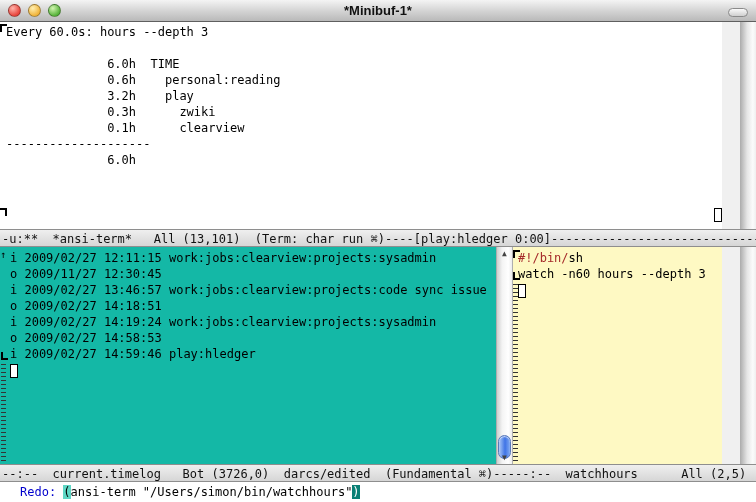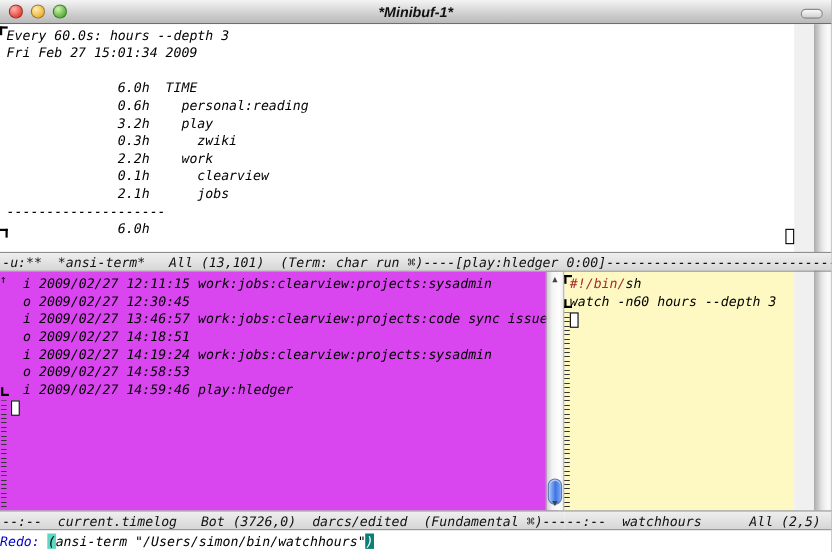--- a/index.html
+++ b/index.html
@@ -1,19 +1,19 @@
 <!DOCTYPE html>
 <html style="--comment: #a52a2a; --prompt: #0000cd; --paren_bg: #5fd7c5; --cursor_bg: #0a8076; --scroll_thumb: #3f74e6;"><head>
 <meta charset="utf-8">
 <style>
   html,body{margin:0;padding:0;background:#888;}
   .frame{
     position:relative; width:756px; height:502px; background:#fff;
     font-family:"DejaVu Sans Mono", monospace; font-size:12px; line-height:16px;
-    overflow:hidden; color:#000; box-shadow:0 0 0 1px #9a9a9a;font-style:italic;
+    overflow:hidden; color:#000; box-shadow:0 0 0 1px #9a9a9a;
   }
   
   .titlebar{
     position:absolute; left:0; top:0; width:756px; height:22px;
     background:linear-gradient(#f4f4f4,#d2d2d2 55%,#b9b9b9);
     border-bottom:1px solid #5f5f5f; box-sizing:border-box;
   }
   .titlebar .title{
     position:absolute; left:0; right:0; top:3px; text-align:center;
     font-family:"Liberation Sans", sans-serif; font-size:13px; font-weight:bold; color:#111;
@@ -25,38 +25,38 @@
   .light.green{background:radial-gradient(circle at 35% 30%, #d2f5b0, #58b43c 70%);}
   .pill{
     position:absolute; right:8px; top:8px; width:20px; height:9px; border-radius:5px;
     border:1px solid #8a8a8a; background:linear-gradient(#fafafa,#cfcfcf); box-sizing:border-box;
   }
   
   .bline{white-space:pre; height:16px;}
   .topwin{position:absolute; left:0; top:22px; width:722px; height:207px; background:#fff;}
   .watch-header{display:flex; justify-content:space-between; padding:2px 8px 0 6px; white-space:pre;flex-direction:column;}
   .topwin .lines{padding:16px 0 0 6px;}
-  .leftpane{position:absolute; left:0; top:247px; width:496px; height:217px; background:#d946ef;padding-left:11px;}
+  .leftpane{position:absolute; left:0; top:247px; width:496px; height:217px; background:#14b8a6;}
   .leftpane .lines{padding:3px 0 0 10px;}
   .rightpane{position:absolute; left:513px; top:247px; width:209px; height:217px; background:#fef9c3;}
   .rightpane .lines{padding:3px 0 0 5px;}
   .sh-line{white-space:pre; height:16px;}
   .sh-comment{color:var(--comment,#a52a2a);}
   
   .modeline{
     position:absolute; height:18px; box-sizing:border-box; overflow:hidden; white-space:pre;
     background:linear-gradient(#efefef,#d6d6d6); color:#111;
     border-top:1px solid #8e8e8e; border-bottom:1px solid #8e8e8e;
     padding:1px 0 0 2px; z-index:3;
   }
   .ml-term{left:0; top:229px; width:756px;}
   .ml-timelog{left:0; top:464px; width:513px;}
   .ml-script{left:513px; top:464px; width:243px;}
   
-  .echo{position:absolute; left:0; top:482px; width:756px; height:20px; background:#fff; padding:2px 0 0 0; box-sizing:border-box; white-space:pre;}
+  .echo{position:absolute; left:0; top:482px; width:756px; height:20px; background:#fff; padding:2px 0 0 20px; box-sizing:border-box; white-space:pre;}
   .echo .prompt{color:var(--prompt,#0000cd);}
   .echo .paren-open{background:var(--paren_bg,#5fd7c5); color:#000;}
   .echo .paren-close{background:var(--cursor_bg,#0a8076); color:#fff;}
   
   .strip-a{position:absolute; left:722px; top:22px; width:18px; height:442px; background:#f0f0f0; z-index:1;}
   .track-right{
     position:absolute; left:740px; top:22px; width:16px; height:442px; z-index:2;
     background:linear-gradient(90deg,#ababab,#e6e6e6 45%,#fbfbfb 80%,#efefef);
   }
   .sbar{
@@ -97,44 +97,41 @@
     <div class="title">*Minibuf-1*</div>
     <div class="pill"></div>
   </div>
 
   <div class="strip-a"></div>
   <div class="track-right"></div>
 
   <div class="topwin">
     <div class="watch-header">
       <span>Every 60.0s: hours --depth 3</span>
-      <span>Fri Feb 27 15:01:34 2009</span>
     </div>
     <div class="lines">
         <div class="bline">              6.0h  TIME</div>
         <div class="bline">              0.6h    personal:reading</div>
         <div class="bline">              3.2h    play</div>
         <div class="bline">              0.3h      zwiki</div>
-        <div class="bline">              2.2h    work</div>
         <div class="bline">              0.1h      clearview</div>
-        <div class="bline">              2.1h      jobs</div>
         <div class="bline">--------------------</div>
         <div class="bline">              6.0h</div>
       </div>
   </div>
   <div class="angle tl" style="left:0;top:24px"></div>
   <div class="angle tr" style="left:0;top:208px"></div>
   <div class="hcursor" style="left:714px;top:208px"></div>
 
   <div class="modeline ml-term">-u:**  *ansi-term*   All (13,101)  (Term: char run ⌘)----[play:hledger 0:00]---------------------------------------------</div>
 
   <div class="leftpane">
     <div class="lines">
         <div class="bline">i 2009/02/27 12:11:15 work:jobs:clearview:projects:sysadmin</div>
-        <div class="bline">o 2009/02/27 12:30:45</div>
+        <div class="bline">o 2009/11/27 12:30:45</div>
         <div class="bline">i 2009/02/27 13:46:57 work:jobs:clearview:projects:code sync issue</div>
         <div class="bline">o 2009/02/27 14:18:51</div>
         <div class="bline">i 2009/02/27 14:19:24 work:jobs:clearview:projects:sysadmin</div>
         <div class="bline">o 2009/02/27 14:58:53</div>
         <div class="bline">i 2009/02/27 14:59:46 play:hledger</div>
       </div>
   </div>
   <div class="uparrow" style="left:0;top:250px">↑</div>
   <div class="angle bl" style="left:1px;top:352px"></div>
   <div class="stipple" style="left:1px;top:364px;height:98px"></div>

